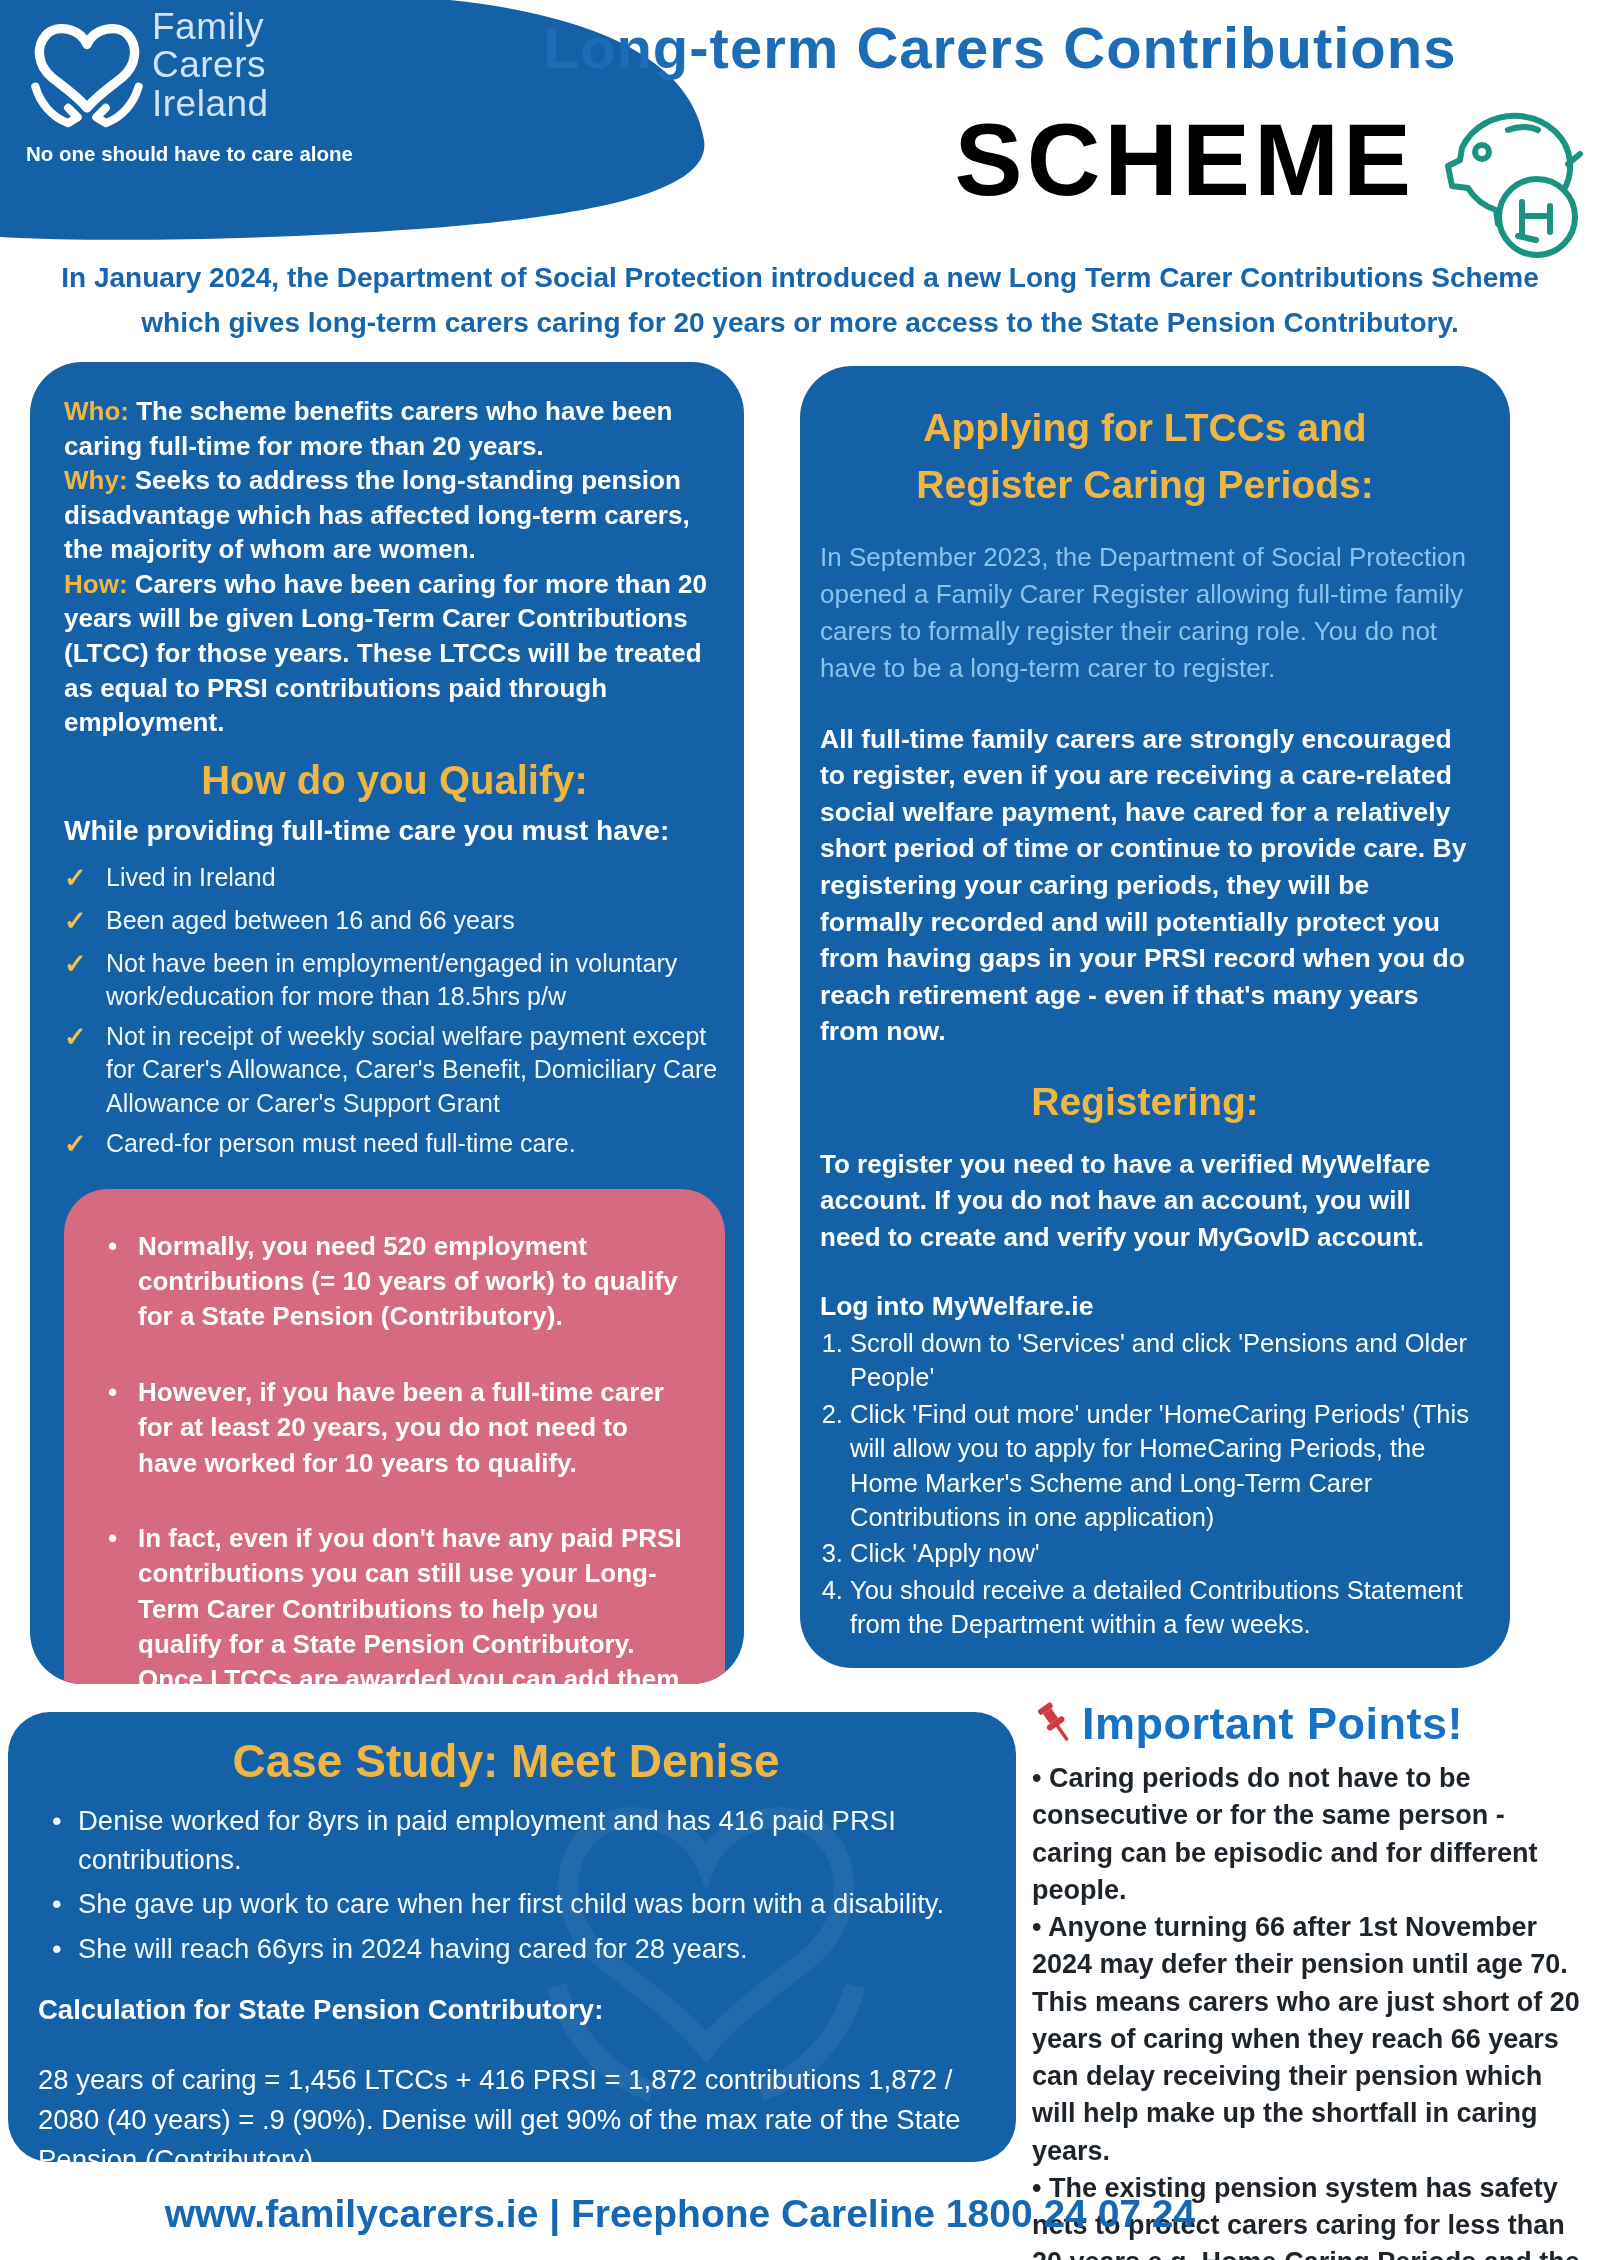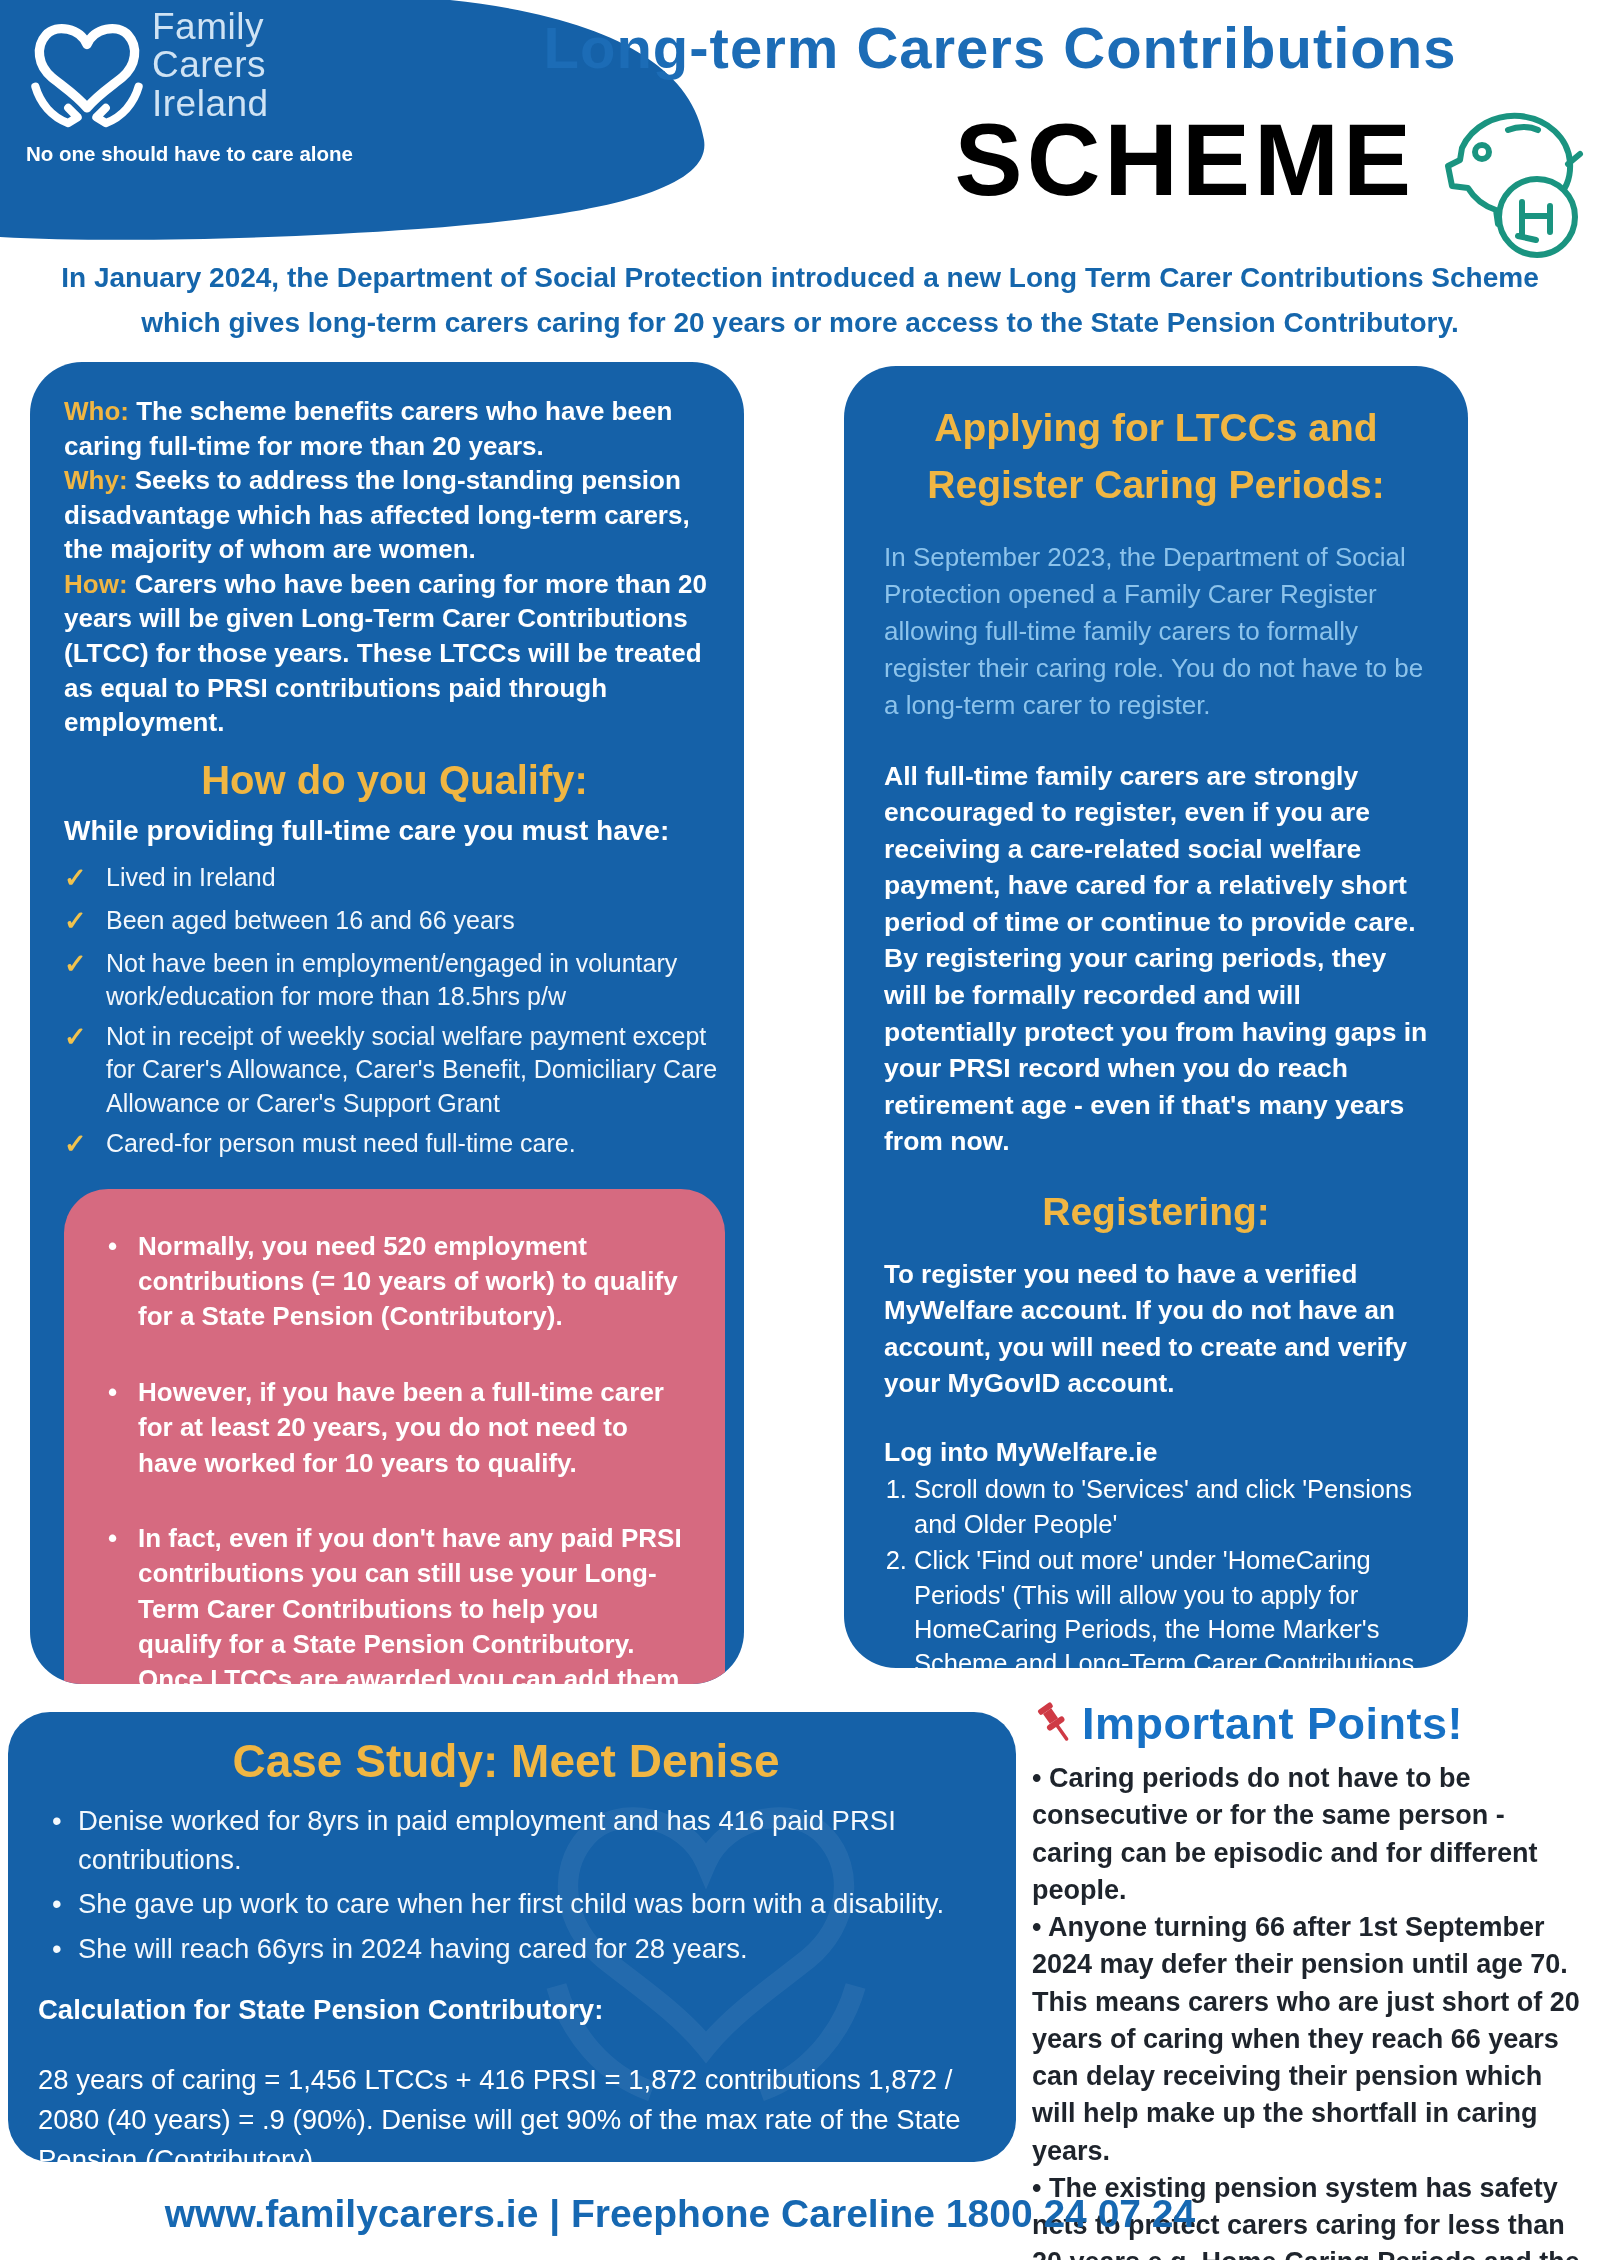--- a/index.html
+++ b/index.html
@@ -22,22 +22,22 @@
     color:#000000; font-size:102px; font-weight:700; letter-spacing:4px; }
   .piggy { left:1424px; top:96px; width:162px; height:164px; }
 
   .intro { left:28px; top:256px; width:1544px; text-align:center;
     color:#1566ac; font-size:28px; font-weight:700; line-height:1.6; }
 
   
   .bluebox { background:#1561a8; color:#ffffff; }
   .qualify-box { left:30px; top:362px; width:714px; height:1322px;
     border-radius:52px; padding:32px 19px 30px 34px; overflow:hidden; }
-  .apply-box { left:844px; top:366px; width:624px; height:1302px;
-    border-radius:52px; padding:26px 40px 26px 40px; overflow:hidden; }
+  .apply-box { left:800px; top:366px; width:710px; height:1302px;
+    border-radius:52px; padding:26px 40px 26px 20px; overflow:hidden; }
 
   .wbody { font-size:26px; font-weight:700; line-height:1.33; }
   .ylabel { color:#f0b643; font-weight:700; }
   .yellow-h { color:#f0b643; font-weight:700; text-align:center; }
   .qualify-h { font-size:40px; margin:18px 0 12px 0; }
   .sub-h { font-size:28px; font-weight:700; margin-bottom:14px; }
 
   .checklist { list-style:none; }
   .checklist li { display:flex; gap:16px; font-size:25px; font-weight:400;
     color:#f2f7fc; line-height:1.33; margin-bottom:7px; }
@@ -199,18 +199,18 @@
         <rect x="14" y="4" width="16" height="6" rx="2" fill="#cf3a45"></rect>
         <rect x="17" y="10" width="10" height="12" fill="#cf3a45"></rect>
         <rect x="12" y="22" width="20" height="6" rx="3" fill="#cf3a45"></rect>
         <path d="M22,28 L22,44" stroke="#cf3a45" stroke-width="3.5" stroke-linecap="round"></path>
       </g>
     </svg>
     <span class="imp-title">Important Points!</span>
   </div>
   <div class="imp-body">
     <p>Caring periods do not have to be consecutive or for the same person - caring can be episodic and for different people.</p>
-    <p>Anyone turning 66 after 1st September 2024 may defer their pension until age 70. This means carers who are just short of 20 years of caring when they reach 66 years can delay receiving their pension which will help make up the shortfall in caring years.</p>
+    <p>Anyone turning 66 after 1st November 2024 may defer their pension until age 70. This means carers who are just short of 20 years of caring when they reach 66 years can delay receiving their pension which will help make up the shortfall in caring years.</p>
     <p>The existing pension system has safety nets to protect carers caring for less than 20 years e.g. Home Caring Periods and the Homemakers Scheme.</p>
   </div>
 </div>
 
 <div class="abs footer">www.familycarers.ie | Freephone Careline 1800 24 07 24</div>
 
 </body></html>

